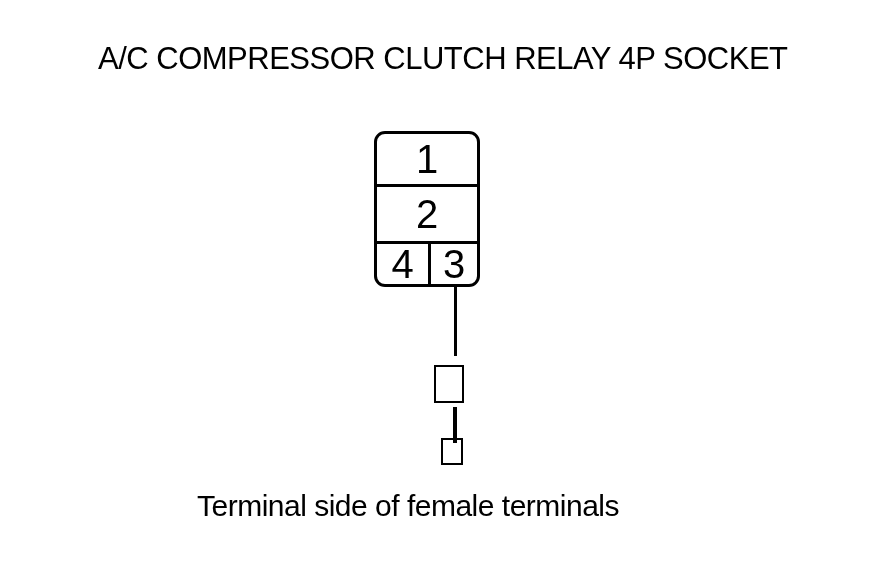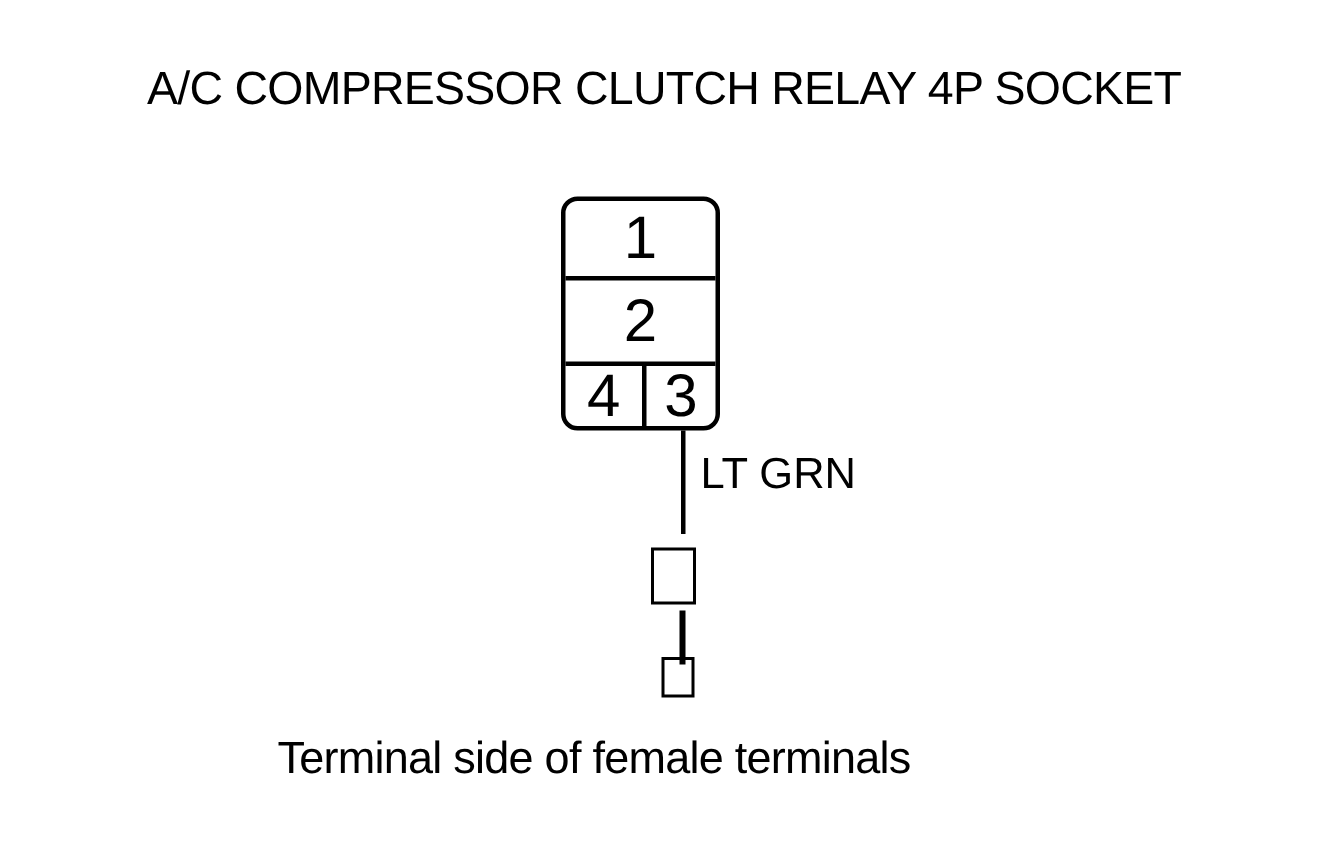--- a/index.html
+++ b/index.html
@@ -109,21 +109,21 @@
   .wire-label {
     left: 467px;
     top: 300px;
     font-size: 29px;
     line-height: 32px;
     white-space: nowrap;
     color: #000000;
   }
 
   .diagram-caption {
-    left: 185px;
+    left: 197px;
     top: 489px;
     font-size: 30px;
     letter-spacing: -0.5px;
     line-height: 33px;
     white-space: nowrap;
     color: #000000;
   }
 </style>
 </head>
 <body>
@@ -140,21 +140,20 @@
       <div class="pin-num pin-full">2</div>
     </div>
     <div class="socket-row row3">
       <div class="pin-num pin-left">4</div>
       <div class="pin-num pin-right">3</div>
     </div>
   </div>
 
   <div class="abs wire-upper"></div>
 
-  <div class="abs wire-label">LT GRN</div>
 
   <div class="abs terminal-large"></div>
 
   <div class="abs wire-lower"></div>
 
   <div class="abs terminal-small"></div>
 
   <div class="abs diagram-caption">Terminal side of female terminals</div>
 
 </div>

